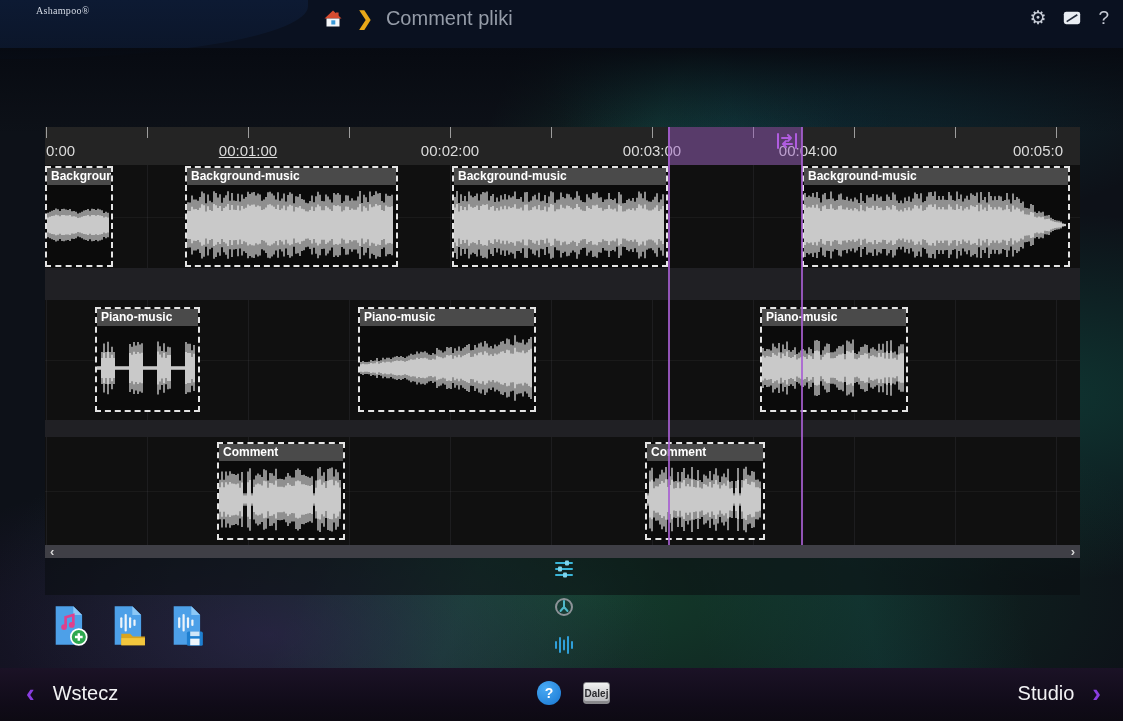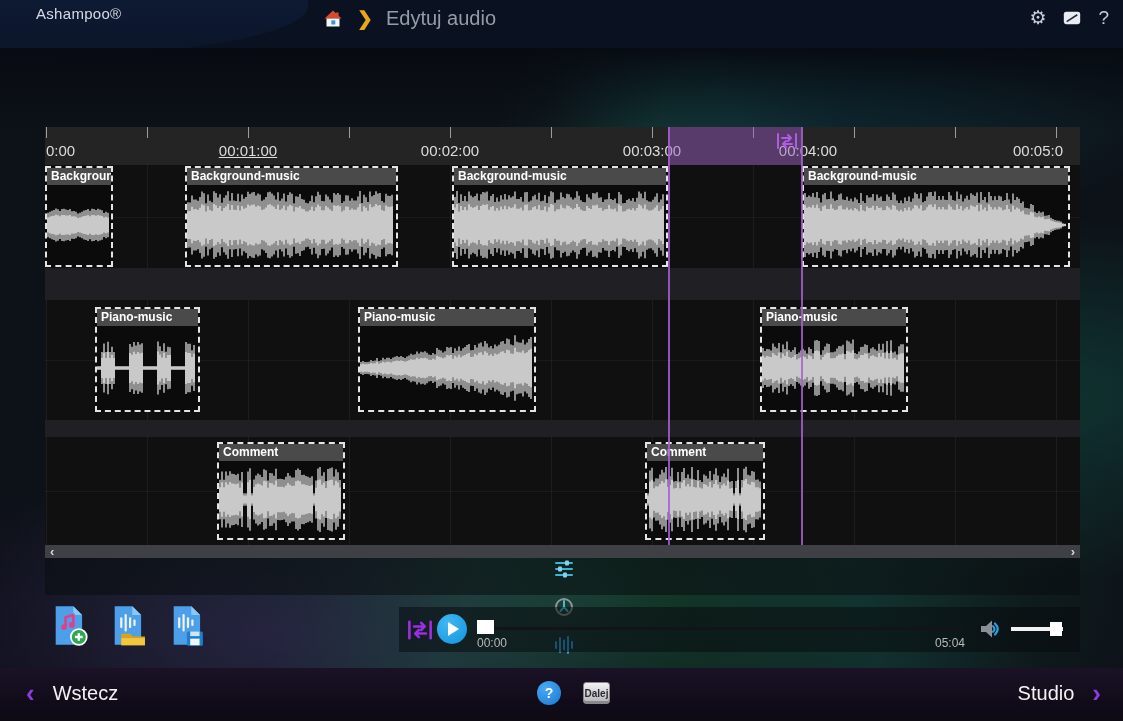--- a/index.html
+++ b/index.html
@@ -14,21 +14,21 @@
          linear-gradient(112deg, transparent 38%, rgba(35,150,105,0.18) 50%, transparent 63%),
          linear-gradient(75deg, transparent 55%, rgba(25,120,140,0.14) 68%, transparent 80%),
          #0d1118;}
   .abs{position:absolute;}
 
   
   #topbar{left:0;top:0;width:1123px;height:48px;background:#0a1120;}
   #logo-swoosh{left:0;top:0;width:308px;height:59px;background:linear-gradient(180deg,#0d1a33,#0b1528);
        border-bottom-right-radius:100% 90%;}
   #brand{left:36px;top:6px;line-height:1;}
-  #brand .small{font-size:15px;color:#d5dbe6;letter-spacing:0.3px;}
+  #brand .small{font-size:10px;color:#d5dbe6;letter-spacing:0.3px;font-family:Liberation Serif, serif;}
   #brand .main{font-size:28px;font-weight:400;
        background:linear-gradient(90deg,#3fd6a4 0%,#2fb9d9 55%,#2187d8 100%);
        -webkit-background-clip:text;background-clip:text;color:transparent;}
   #brand .ver{font-size:28px;color:#2e9fe8;margin-left:8px;font-weight:500;}
   #breadcrumb{left:322px;top:7px;display:flex;align-items:center;gap:13px;}
   #breadcrumb .crumb{font-size:20px;color:#959ca8;font-weight:300;}
   .amber-chev{color:#e8a718;font-size:19px;font-weight:bold;}
   #top-right{right:14px;top:8px;display:flex;align-items:center;gap:17px;}
   .top-ic{color:#c9ced8;font-size:19px;line-height:1;cursor:default;}
 
@@ -114,21 +114,21 @@
     <div class="small">Ashampoo®</div>
   </div>
   <div id="breadcrumb" class="abs">
     <svg width="22" height="22" viewBox="0 0 22 22">
       <rect x="14" y="4.5" width="2.6" height="5" fill="#d64b2f"></rect>
       <polygon points="11,2.5 2.5,10.5 19.5,10.5" fill="#d64b2f"></polygon>
       <rect x="4.5" y="10.5" width="13" height="8" fill="#f4f6f8"></rect>
       <rect x="9.3" y="12.3" width="4" height="4.2" fill="#3a9ad9"></rect>
     </svg>
     <span class="amber-chev">❯</span>
-    <span class="crumb">Edytuj audio</span>
+    <span class="crumb">Comment pliki</span>
   </div>
   <div id="top-right" class="abs">
     <span class="top-ic">⚙</span>
     <svg width="18" height="16" viewBox="0 0 22 19">
       <rect x="1" y="2" width="20" height="15" rx="3" fill="#e9edf3"></rect>
       <line x1="4.5" y1="14" x2="17.5" y2="5.5" stroke="#222a3a" stroke-width="2"></line>
     </svg>
     <span class="top-ic">?</span>
   </div>
 
@@ -454,43 +454,20 @@
             <line x1="12" y1="10" x2="12" y2="24"></line>
             <line x1="16" y1="13" x2="16" y2="21"></line>
             <line x1="20" y1="15" x2="20" y2="19"></line>
           </g>
           <rect x="15" y="25" width="14.5" height="13" rx="1.5" fill="#1e7fd0"></rect>
           <rect x="18" y="25" width="8.5" height="4.2" fill="#cfe6f8"></rect>
           <rect x="18" y="31.5" width="8.5" height="6" fill="#eef6fc"></rect>
         </svg></span>
     </div>
 
-  <div id="transport" class="abs">
-    <svg id="loop-big" width="26" height="26" viewBox="0 0 22 22">
-      <g stroke="#9b2fe0" stroke-width="2.2" fill="none" stroke-linecap="round" stroke-linejoin="round">
-        <line x1="2" y1="4" x2="2" y2="18"></line>
-          <line x1="20" y1="4" x2="20" y2="18"></line>
-        <path d="M6 8 h9 l-3 -3 M15 8 l-3 3"></path>
-          <path d="M16 14 h-9 l3 -3 M7 14 l3 3"></path>
-      </g>
-    </svg>
-    <div id="play-btn">
-        <div class="tri"></div>
-      </div>
-    <div id="prog-track"></div>
-    <div id="prog-handle"></div>
-    <div id="t-elapsed">00:00</div>
-    <div id="t-total">05:04</div>
-    <svg id="vol-ic" width="24" height="22" viewBox="0 0 24 22">
-      <path d="M2 8 h5 l6 -5.5 v17 l-6 -5.5 h-5 z" fill="#8a9098"></path>
-      <path d="M16 5.5 q5.5 5.5 0 11 M14 8.2 q3 2.8 0 5.6" stroke="#2f9fe0" stroke-width="2.2" fill="none" stroke-linecap="round"></path>
-    </svg>
-    <div id="vol-track"></div>
-    <div id="vol-handle"></div>
-  </div>
 
   <div id="footer" class="abs"></div>
   <div id="back-btn">
     <span class="nav-chev">‹</span>
     <span class="nav-label">Wstecz</span>
   </div>
   <div id="next-btn">
     <span class="nav-label">Studio</span>
     <span class="nav-chev">›</span>
   </div>

